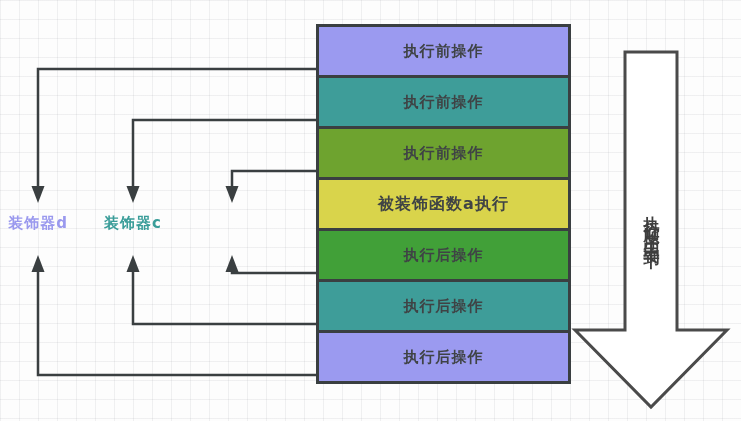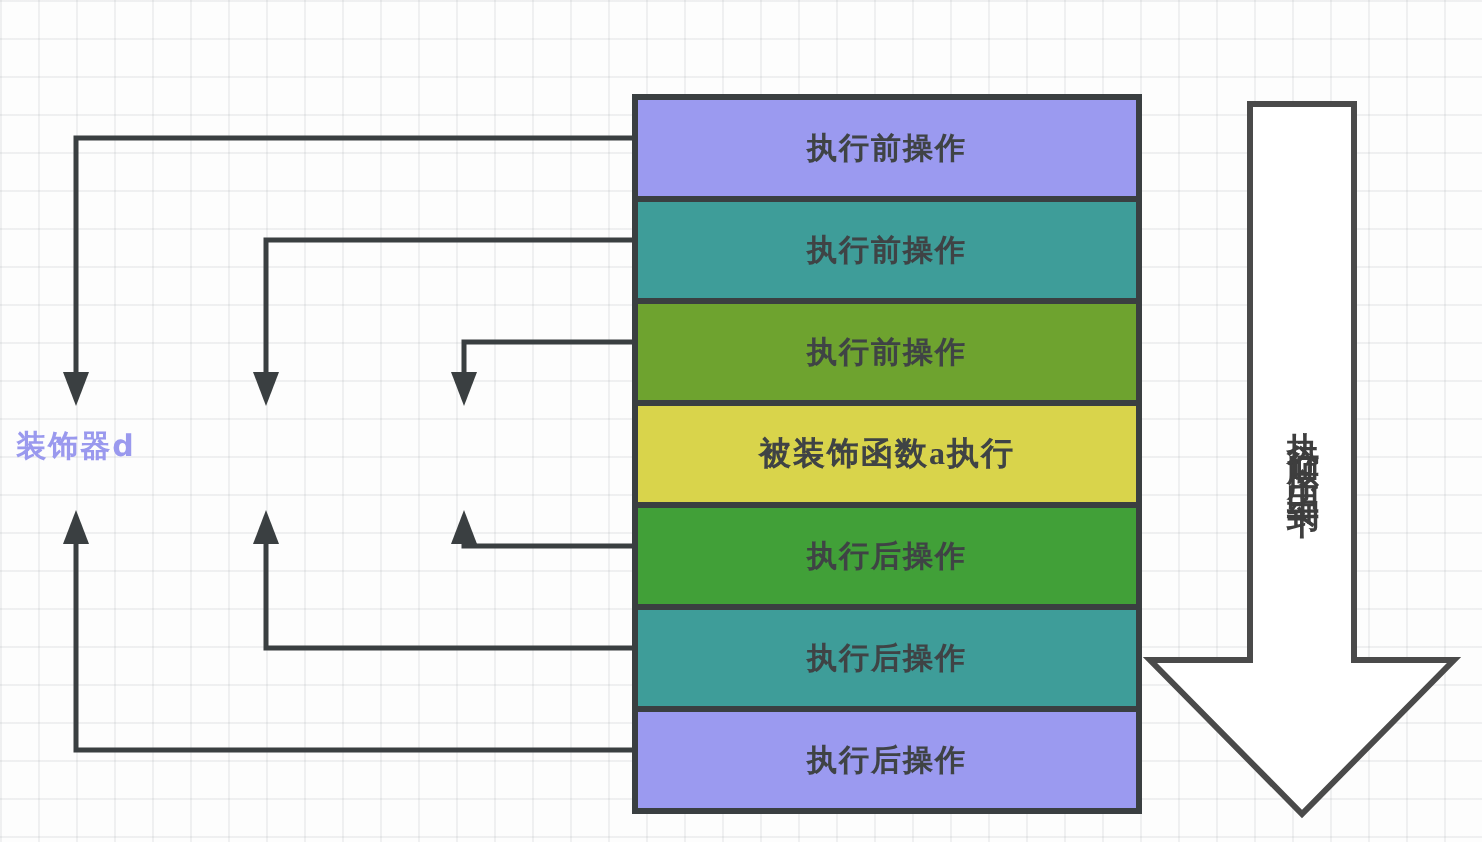--- a/index.html
+++ b/index.html
@@ -9,32 +9,32 @@
     width:741px;height:421px;
     overflow:hidden;
     background-color:#fdfdfd;
     background-image:
       linear-gradient(to right, rgba(120,125,135,0.10) 1px, transparent 1px),
       linear-gradient(to bottom, rgba(120,125,135,0.10) 1px, transparent 1px);
     background-size:19px 19px;
   }
   .svg-layer{position:absolute;left:0;top:0;width:741px;height:421px;}
   .stack{
-    position:absolute;left:316px;top:47px;width:215px;
+    position:absolute;left:316px;top:24px;width:215px;
   }
   .box{
     box-sizing:border-box;
     width:255px;height:54px;
     border:3px solid #3a3f41;
     display:flex;align-items:center;justify-content:center;
     font-size:15px;font-weight:600;
     letter-spacing:1px;
   }
   .box + .box{margin-top:-3px;}
-  .box.emphasis{font-weight:700;font-size:16px;font-family:Liberation Serif, serif;}
+  .box.emphasis{font-weight:700;font-size:16px;}
   .decorator-label{
     position:absolute;top:212px;width:80px;height:22px;
     line-height:22px;text-align:center;
     font-size:15px;font-weight:700;letter-spacing:1px;
     white-space:nowrap;
   }
   .dec-d{left:-2px;}
   .dec-c{left:93px;}
   .dec-b{left:192px;}
   .order-arrow-text{
@@ -77,16 +77,17 @@
     <div class="box" style="background: rgb(155, 154, 240); color: rgb(63, 67, 69);">执行前操作</div>
     <div class="box" style="background: rgb(62, 157, 153); color: rgb(63, 67, 69);">执行前操作</div>
     <div class="box" style="background: rgb(110, 163, 47); color: rgb(63, 67, 69);">执行前操作</div>
     <div class="box emphasis" style="background: rgb(217, 212, 75); color: rgb(63, 67, 69);">被装饰函数a执行</div>
     <div class="box" style="background: rgb(65, 160, 56); color: rgb(63, 67, 69);">执行后操作</div>
     <div class="box" style="background: rgb(62, 157, 153); color: rgb(63, 67, 69);">执行后操作</div>
     <div class="box" style="background: rgb(155, 154, 240); color: rgb(63, 67, 69);">执行后操作</div>
   </div>
 
   <div class="decorator-label dec-d" style="color: rgb(154, 153, 238);">装饰器d</div>
+  <div class="decorator-label dec-c" style="color: rgb(58, 157, 153);">装饰器c</div>
 
   <div class="order-arrow-text" style="color: rgb(62, 62, 62);">执行顺序由上到下</div>
 
 </div>
 
 </body></html>

